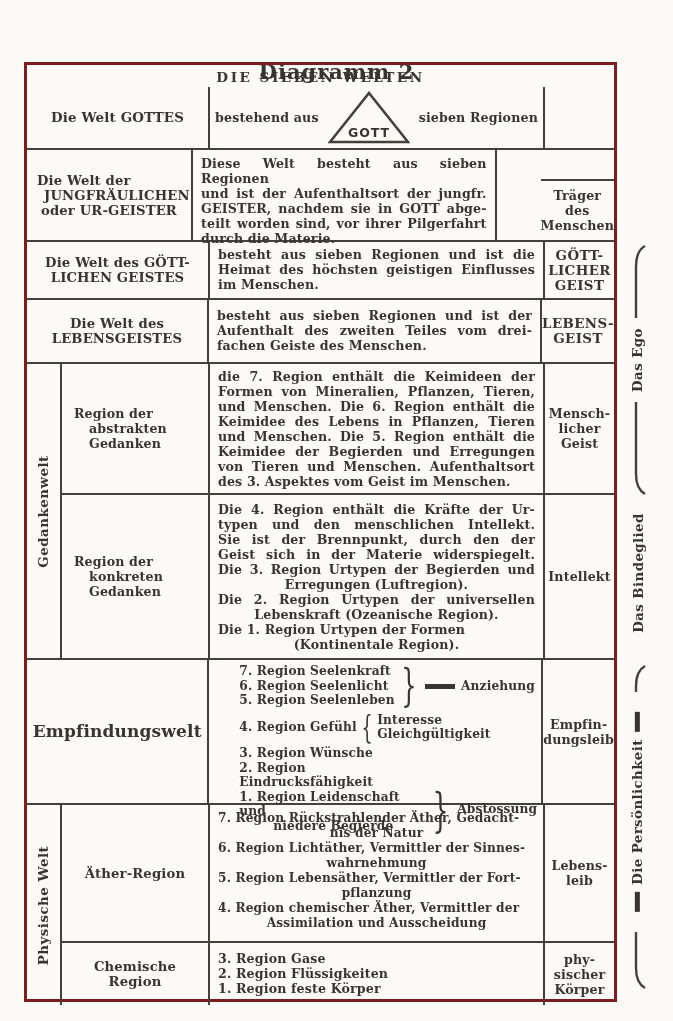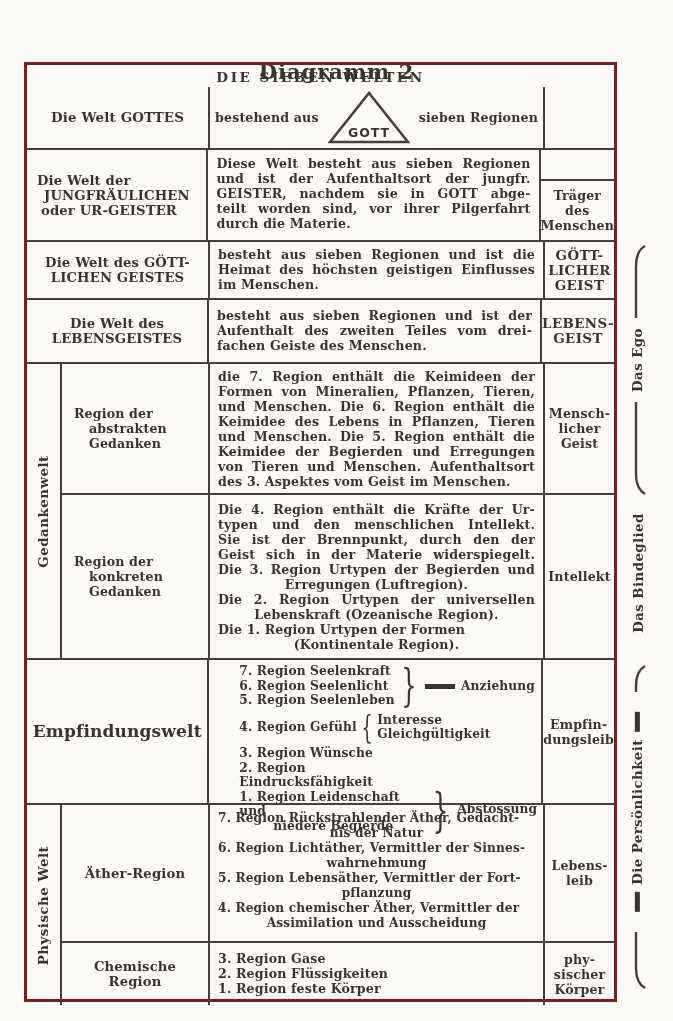--- a/index.html
+++ b/index.html
@@ -94,21 +94,21 @@
         <div class="l i1">JUNGFRÄULICHEN</div>
         <div class="l i2">oder UR-GEISTER</div>
       </div>
       <div class="main">
         <div class="j">Diese Welt besteht aus sieben Regionen</div>
         <div class="j">und ist der Aufenthaltsort der jungfr.</div>
         <div class="j">GEISTER, nachdem sie in GOTT abge-</div>
         <div class="j">teilt worden sind, vor ihrer Pilgerfahrt</div>
         <div class="l">durch die Materie.</div>
       </div>
-      <div class="rcol" style="justify-content:flex-start;">
+      <div class="rcol" style="justify-content:flex-start;padding-left:44px;">
         <div class="spacer"></div>
         <div class="rcol-in">
           <div>Träger</div>
           <div>des</div>
           <div>Menschen</div>
         </div>
       </div>
     </div>
 
     <div class="row bt r3">

